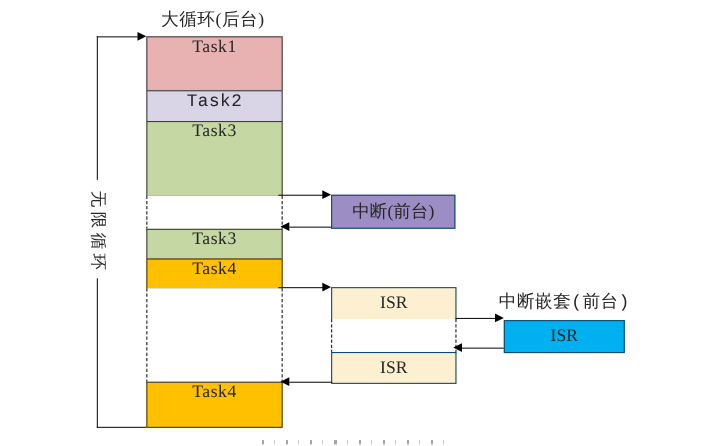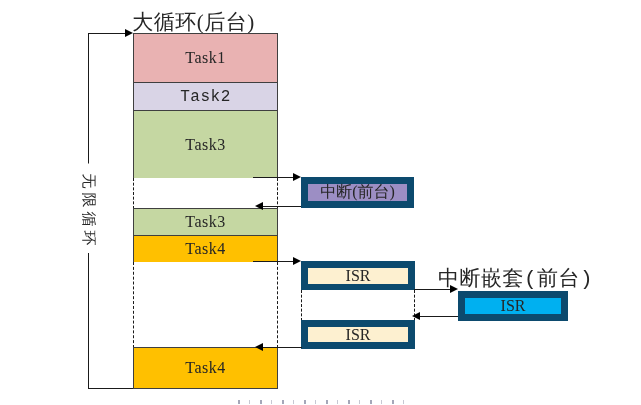--- a/index.html
+++ b/index.html
@@ -10,46 +10,46 @@
   }
   
   .hline { position:absolute; height:0; border-top:1px solid #1a1a1a; }
   .vline { position:absolute; width:0; border-left:1px solid #1a1a1a; }
   
   .ah { position:absolute; width:0; height:0; }
   .ah-right { border-top:4px solid transparent; border-bottom:4px solid transparent; border-left:8px solid #000; }
   .ah-left  { border-top:4px solid transparent; border-bottom:4px solid transparent; border-right:8px solid #000; }
   
   .seg {
-    position:absolute; left:133px; width:145px; box-sizing:border-box;
-    border:1px solid #3f3f3f; display:flex; align-items:center; justify-content:center;
+    position:absolute; left:133px; width:124px; box-sizing:border-box;
+    border:1px solid #3f3f3f; display:flex; align-items:flex-start; justify-content:center;
     font-size:16px; letter-spacing:0.5px;
   }
   .seg.gap {
     background:#ffffff; border:none;
     border-left:1px dashed #1a1a1a; border-right:1px dashed #1a1a1a;
   }
   .fill-task1 { background:#e9b2b2; }
   .fill-task2 { background:#d9d4e6;font-family:Liberation Mono, monospace; }
   .fill-task3 { background:#c5d7a2; }
   .fill-task4 { background:#ffc000;font-family:Liberation Serif, serif; }
   
   .fbox {
-    position:absolute; box-sizing:border-box; border:7px solid #0c4a6e;
+    position:absolute; box-sizing:border-box; border:1px solid #0c4a6e;
     display:flex; align-items:center; justify-content:center; font-size:16px;
   }
   .fill-interrupt { background:#9c8ec4; }
   .fill-isr { background:#fdf0d0; }
   .fill-nested { background:#00b0f0; }
   .isr-gap {
     position:absolute; box-sizing:border-box; background:#ffffff;
     border-left:1px dashed #1a1a1a; border-right:1px dashed #1a1a1a;
   }
   .title {
-    position:absolute; text-align:center; font-size:21px; letter-spacing:0.5px; white-space:nowrap;
+    position:absolute; text-align:center; font-size:16px; letter-spacing:0.5px; white-space:nowrap;
   }
   .loop-label {
     position:absolute; left:40px; top:203px; width:96px; height:17px;
     transform:rotate(90deg); transform-origin:center;
     text-align:center; font-size:15px; letter-spacing:4px; white-space:nowrap;
     background:#ffffff; line-height:17px;
   }
   .caption-frag {
     position:absolute; left:238px; top:400px; width:170px; height:4px; opacity:0.55;
     background:repeating-linear-gradient(90deg,

